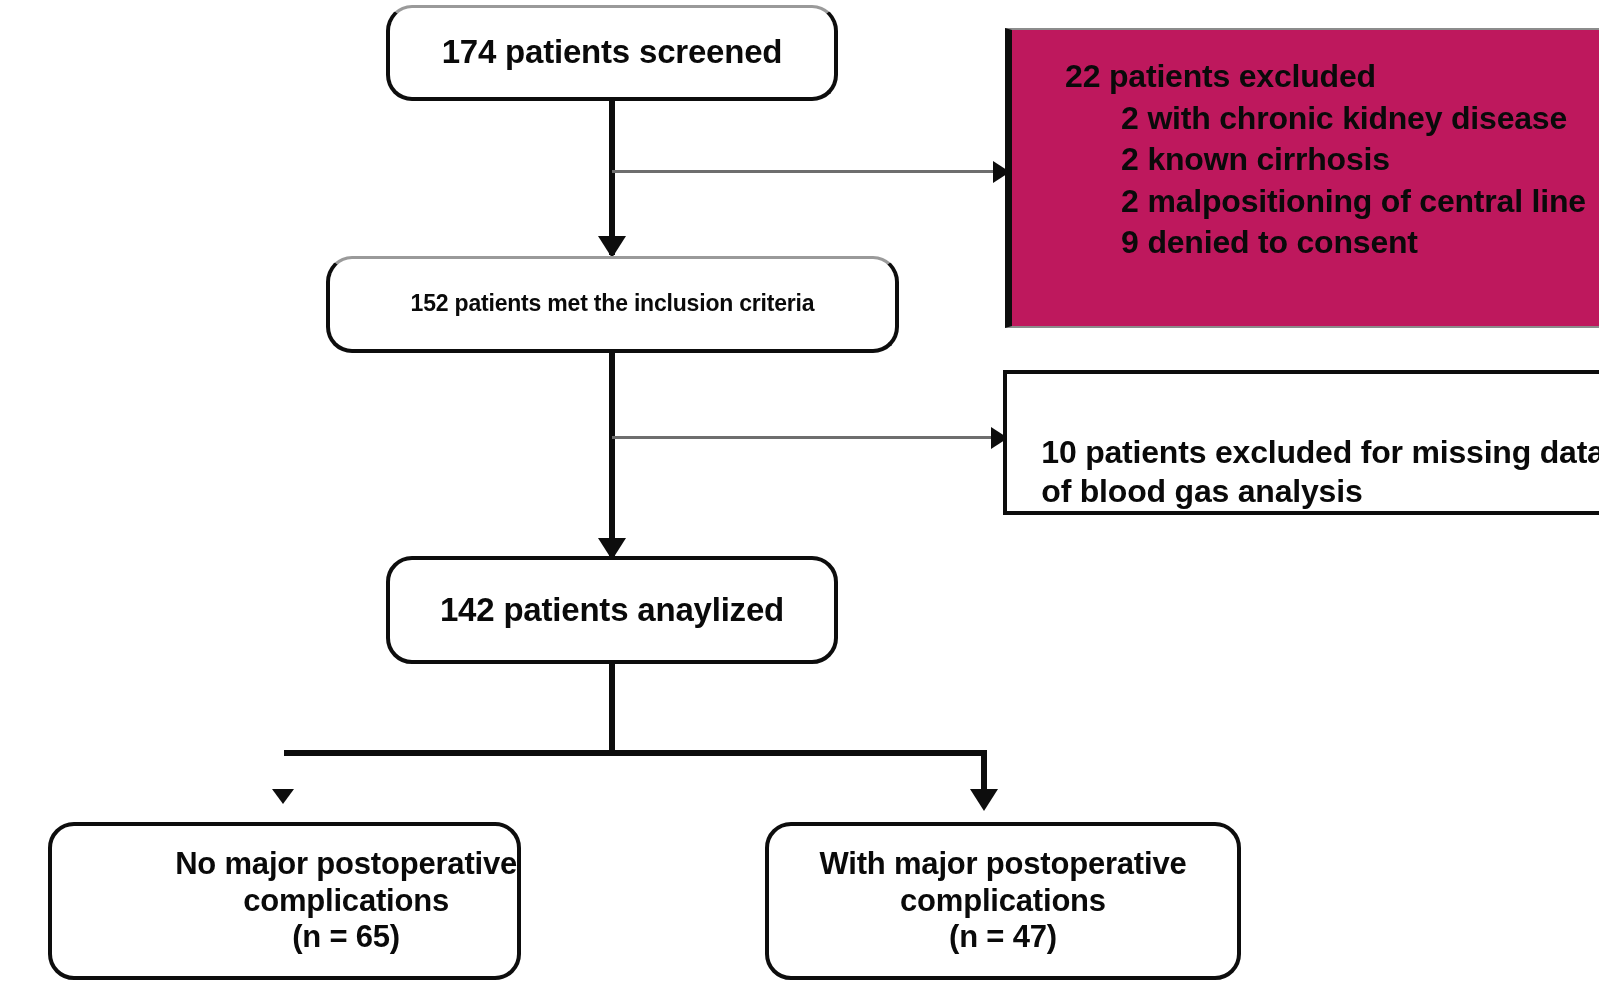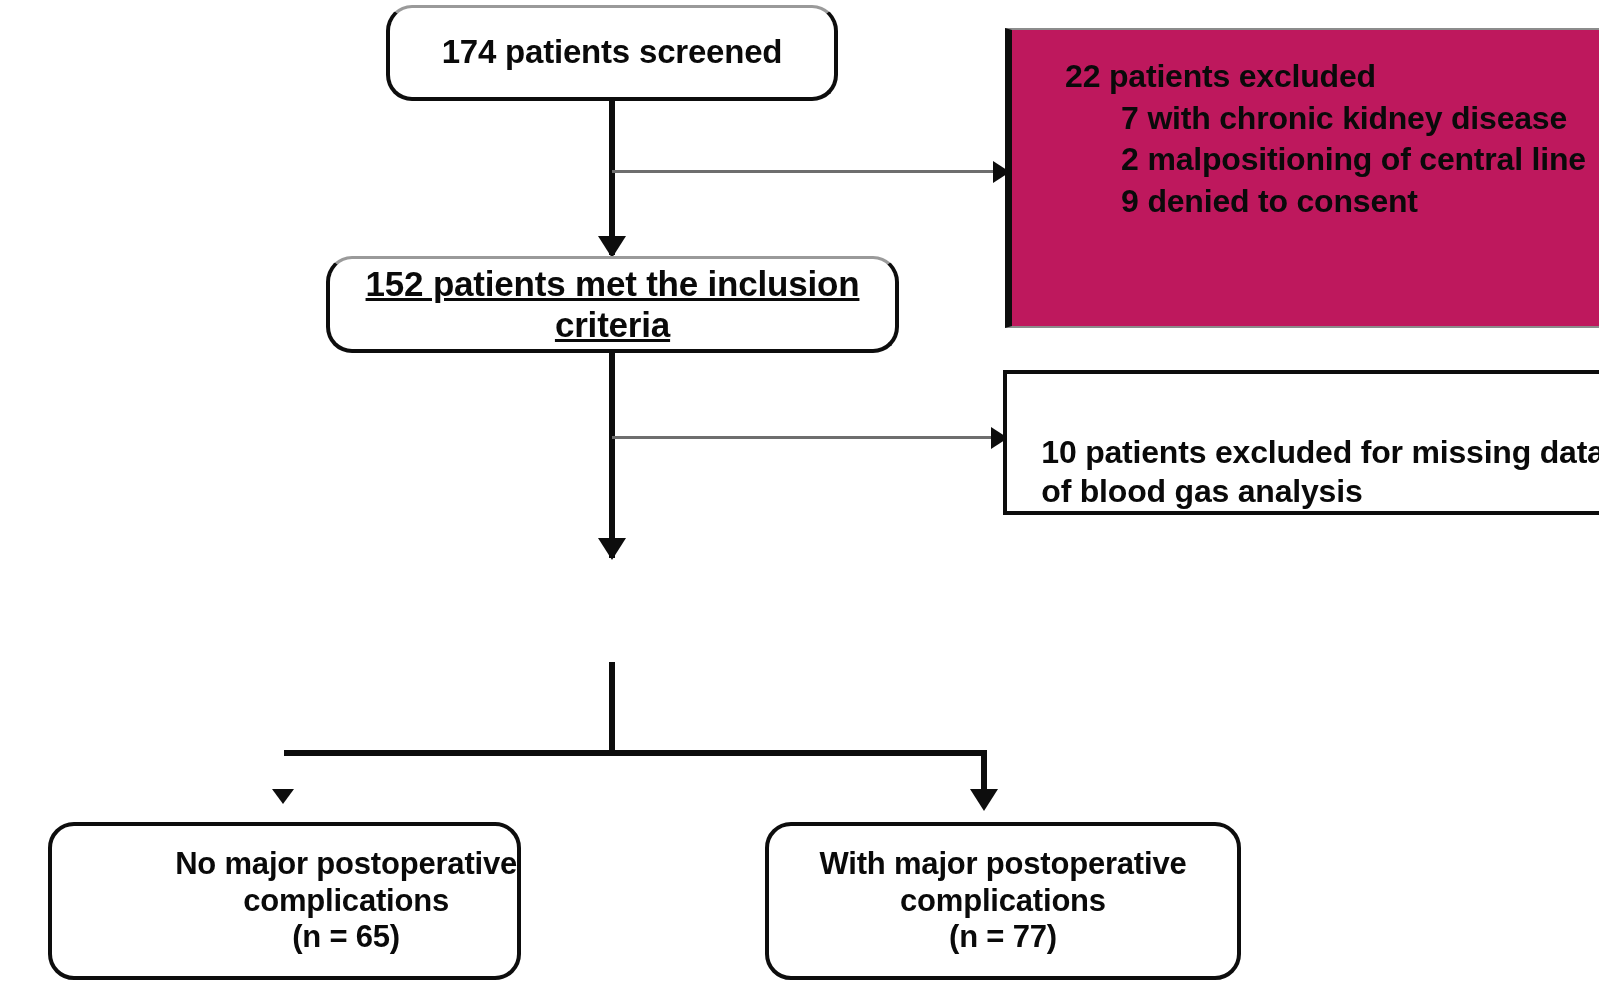--- a/index.html
+++ b/index.html
@@ -56,22 +56,21 @@
   
   #node-screened {
     left: 343px;  top: 5px;
     width: 452px; height: 96px;
     font-size: 33px;
   }
 
   #node-inclusion {
     left: 283px;  top: 256px;
     width: 573px; height: 97px;
-    font-size: 35px;
-    text-decoration: underline;
+    font-size: 23px;
   }
 
   #node-analyzed {
     left: 343px;  top: 556px;
     width: 452px; height: 108px;
     font-size: 33px;
   }
 
   #node-no-complications {
     left: 5px;   top: 822px;
@@ -193,37 +192,41 @@
   <div class="arrow-right" id="arrowhead-excl-2"></div>
 
   <div class="node rounded faint-top" id="node-screened">
     <span class="node-label">174 patients screened</span>
   </div>
 
   <div class="node rounded faint-top" id="node-inclusion">
     <span class="node-label">152 patients met the inclusion criteria</span>
   </div>
 
+  <div class="node rounded" id="node-analyzed">
+    <span class="node-label">142 patients anaylized</span>
+  </div>
 
   <div class="node rounded" id="node-no-complications">
     <span class="node-label">No major postoperative
 complications
 (n = 65)</span>
   </div>
 
   <div class="node rounded" id="node-with-complications">
     <span class="node-label">With major postoperative
 complications
-(n = 77)</span>
+(n = 47)</span>
   </div>
 
   <div class="node" id="node-excluded-1">
     <div class="excl-list">
       <span class="excl-head">22 patients excluded</span>
-      <span class="excl-item">7 with chronic kidney disease</span>
+      <span class="excl-item">2 with chronic kidney disease</span>
+      <span class="excl-item">2 known cirrhosis</span>
       <span class="excl-item">2 malpositioning of central  line</span>
       <span class="excl-item">9 denied to consent</span>
     </div>
   </div>
 
   <div class="node" id="node-excluded-2">
     <span class="excl-para">10 patients excluded for missing data
 of blood gas analysis</span>
   </div>
 

